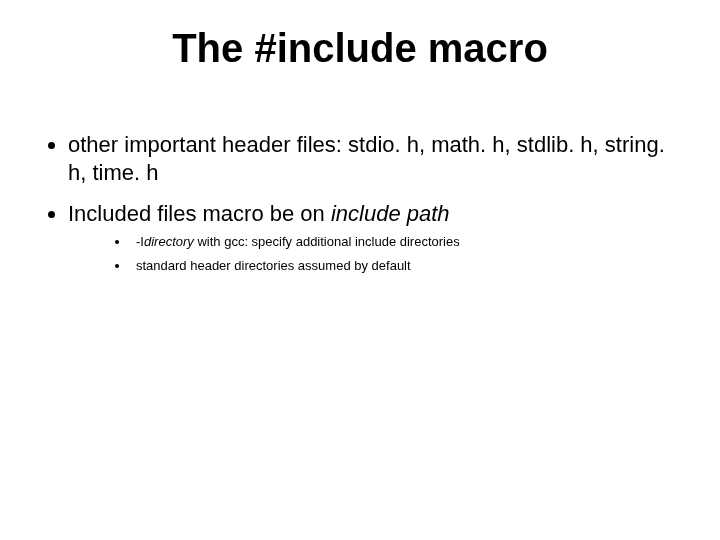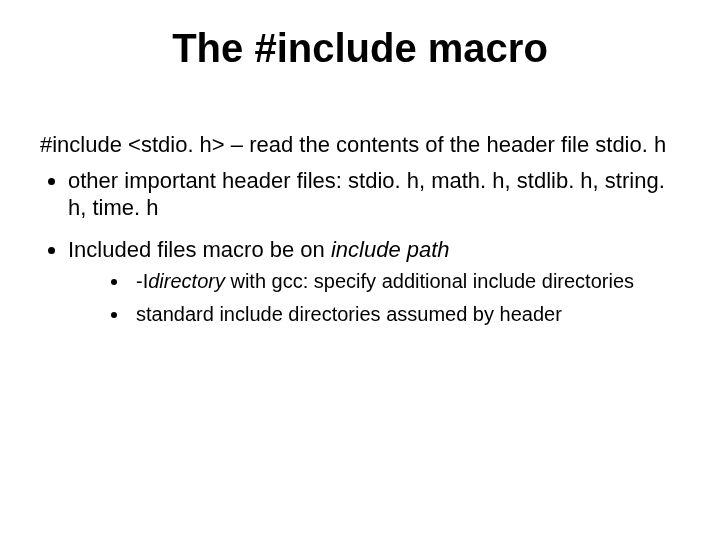--- a/index.html
+++ b/index.html
@@ -39,50 +39,49 @@
   .para {
     margin: 0 0 8px 0;
   }
   .subblock {
     margin-top: 4px;
   }
   ul.sub {
     list-style: disc;
     margin: 6px 0 0 0;
     padding-left: 62px;
-    font-size: 20px;
+    font-size: 13px;
   }
   ul.sub > li {
     margin-bottom: 8px;
     padding-left: 6px;
   }
   .italic {
     font-style: italic;
     text-align: center;
   }
 </style>
 </head>
 <body>
 
 <div class="slide">
 
   <div class="title">The #include macro</div>
 
   <div class="body">
 
 
-    <p class="para">#include &lt;stdio. h&gt; – read the contents of the header file stdio. h</p>
 
     <ul class="top subblock">
       <li>other important header files: stdio. h, math. h, stdlib. h, string. h, time. h</li>
       <li>
         <span>Included files macro be on </span><span class="italic">include path</span>
         <ul class="sub">
           <li>
             <span>-I</span><span class="italic">directory</span><span> with gcc: specify additional include directories</span>
           </li>
-          <li>standard include directories assumed by header</li>
+          <li>standard header directories assumed by default</li>
         </ul>
       </li>
     </ul>
 
   </div>
 </div>
 
 </body></html>

